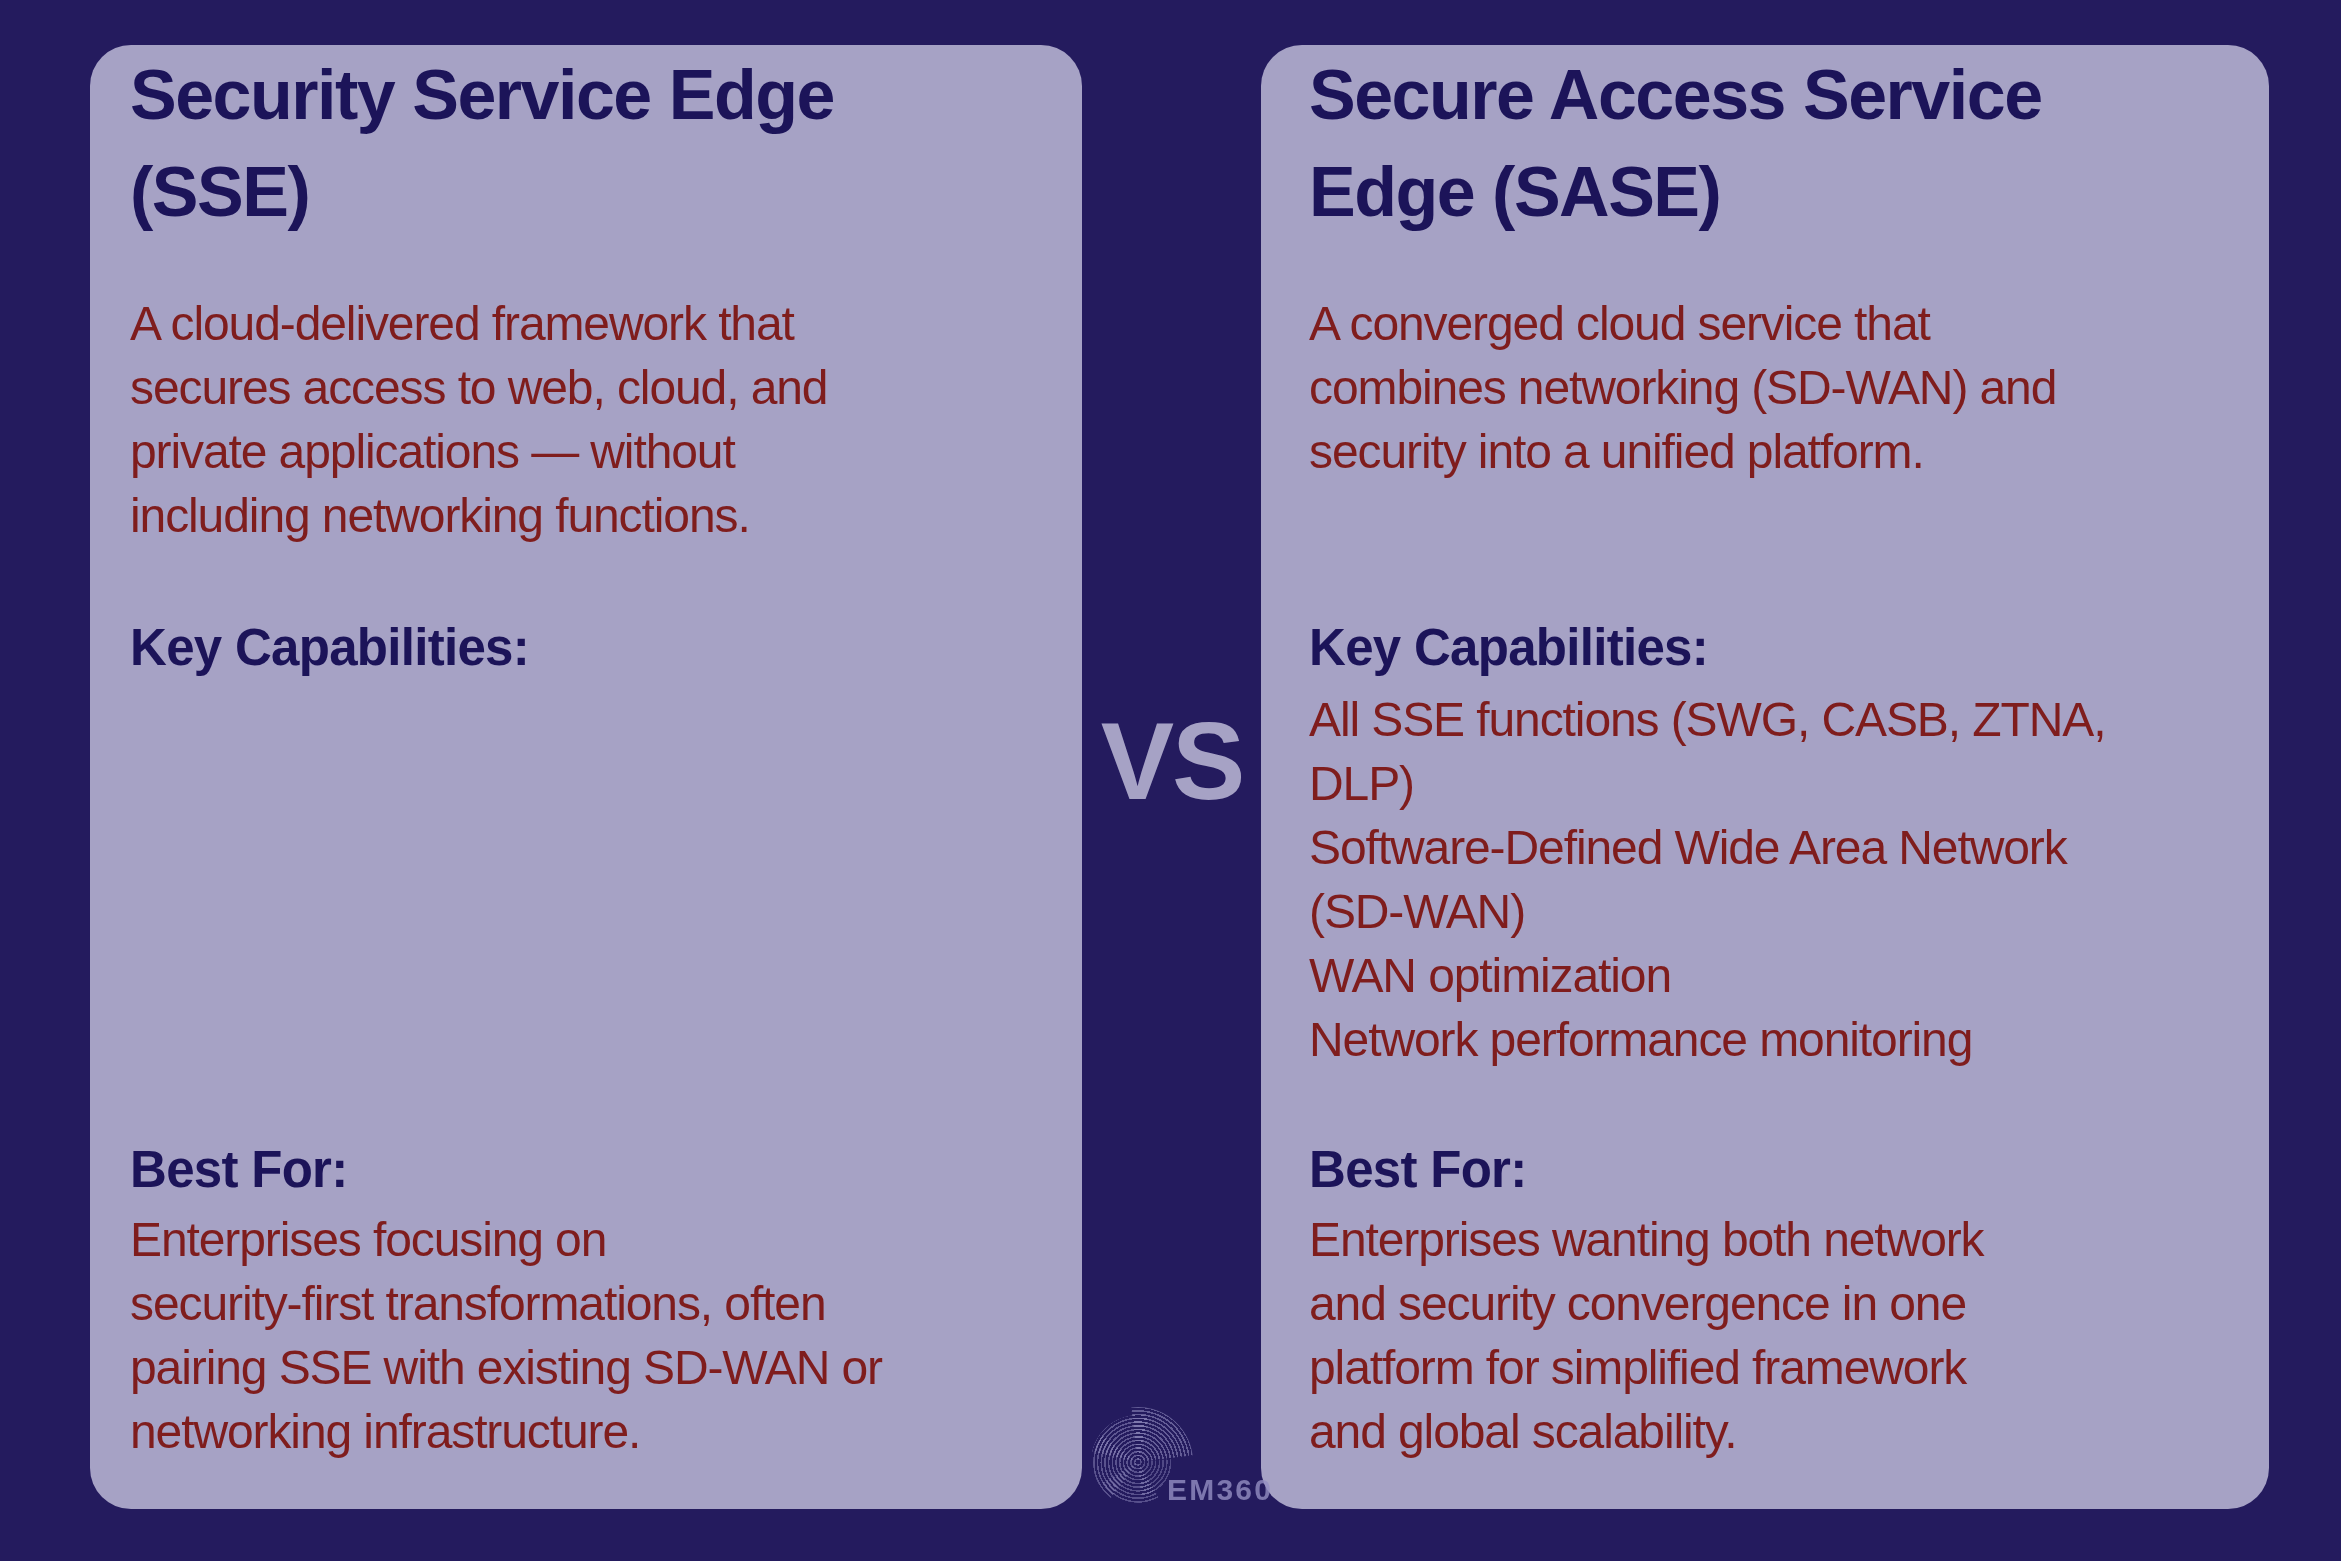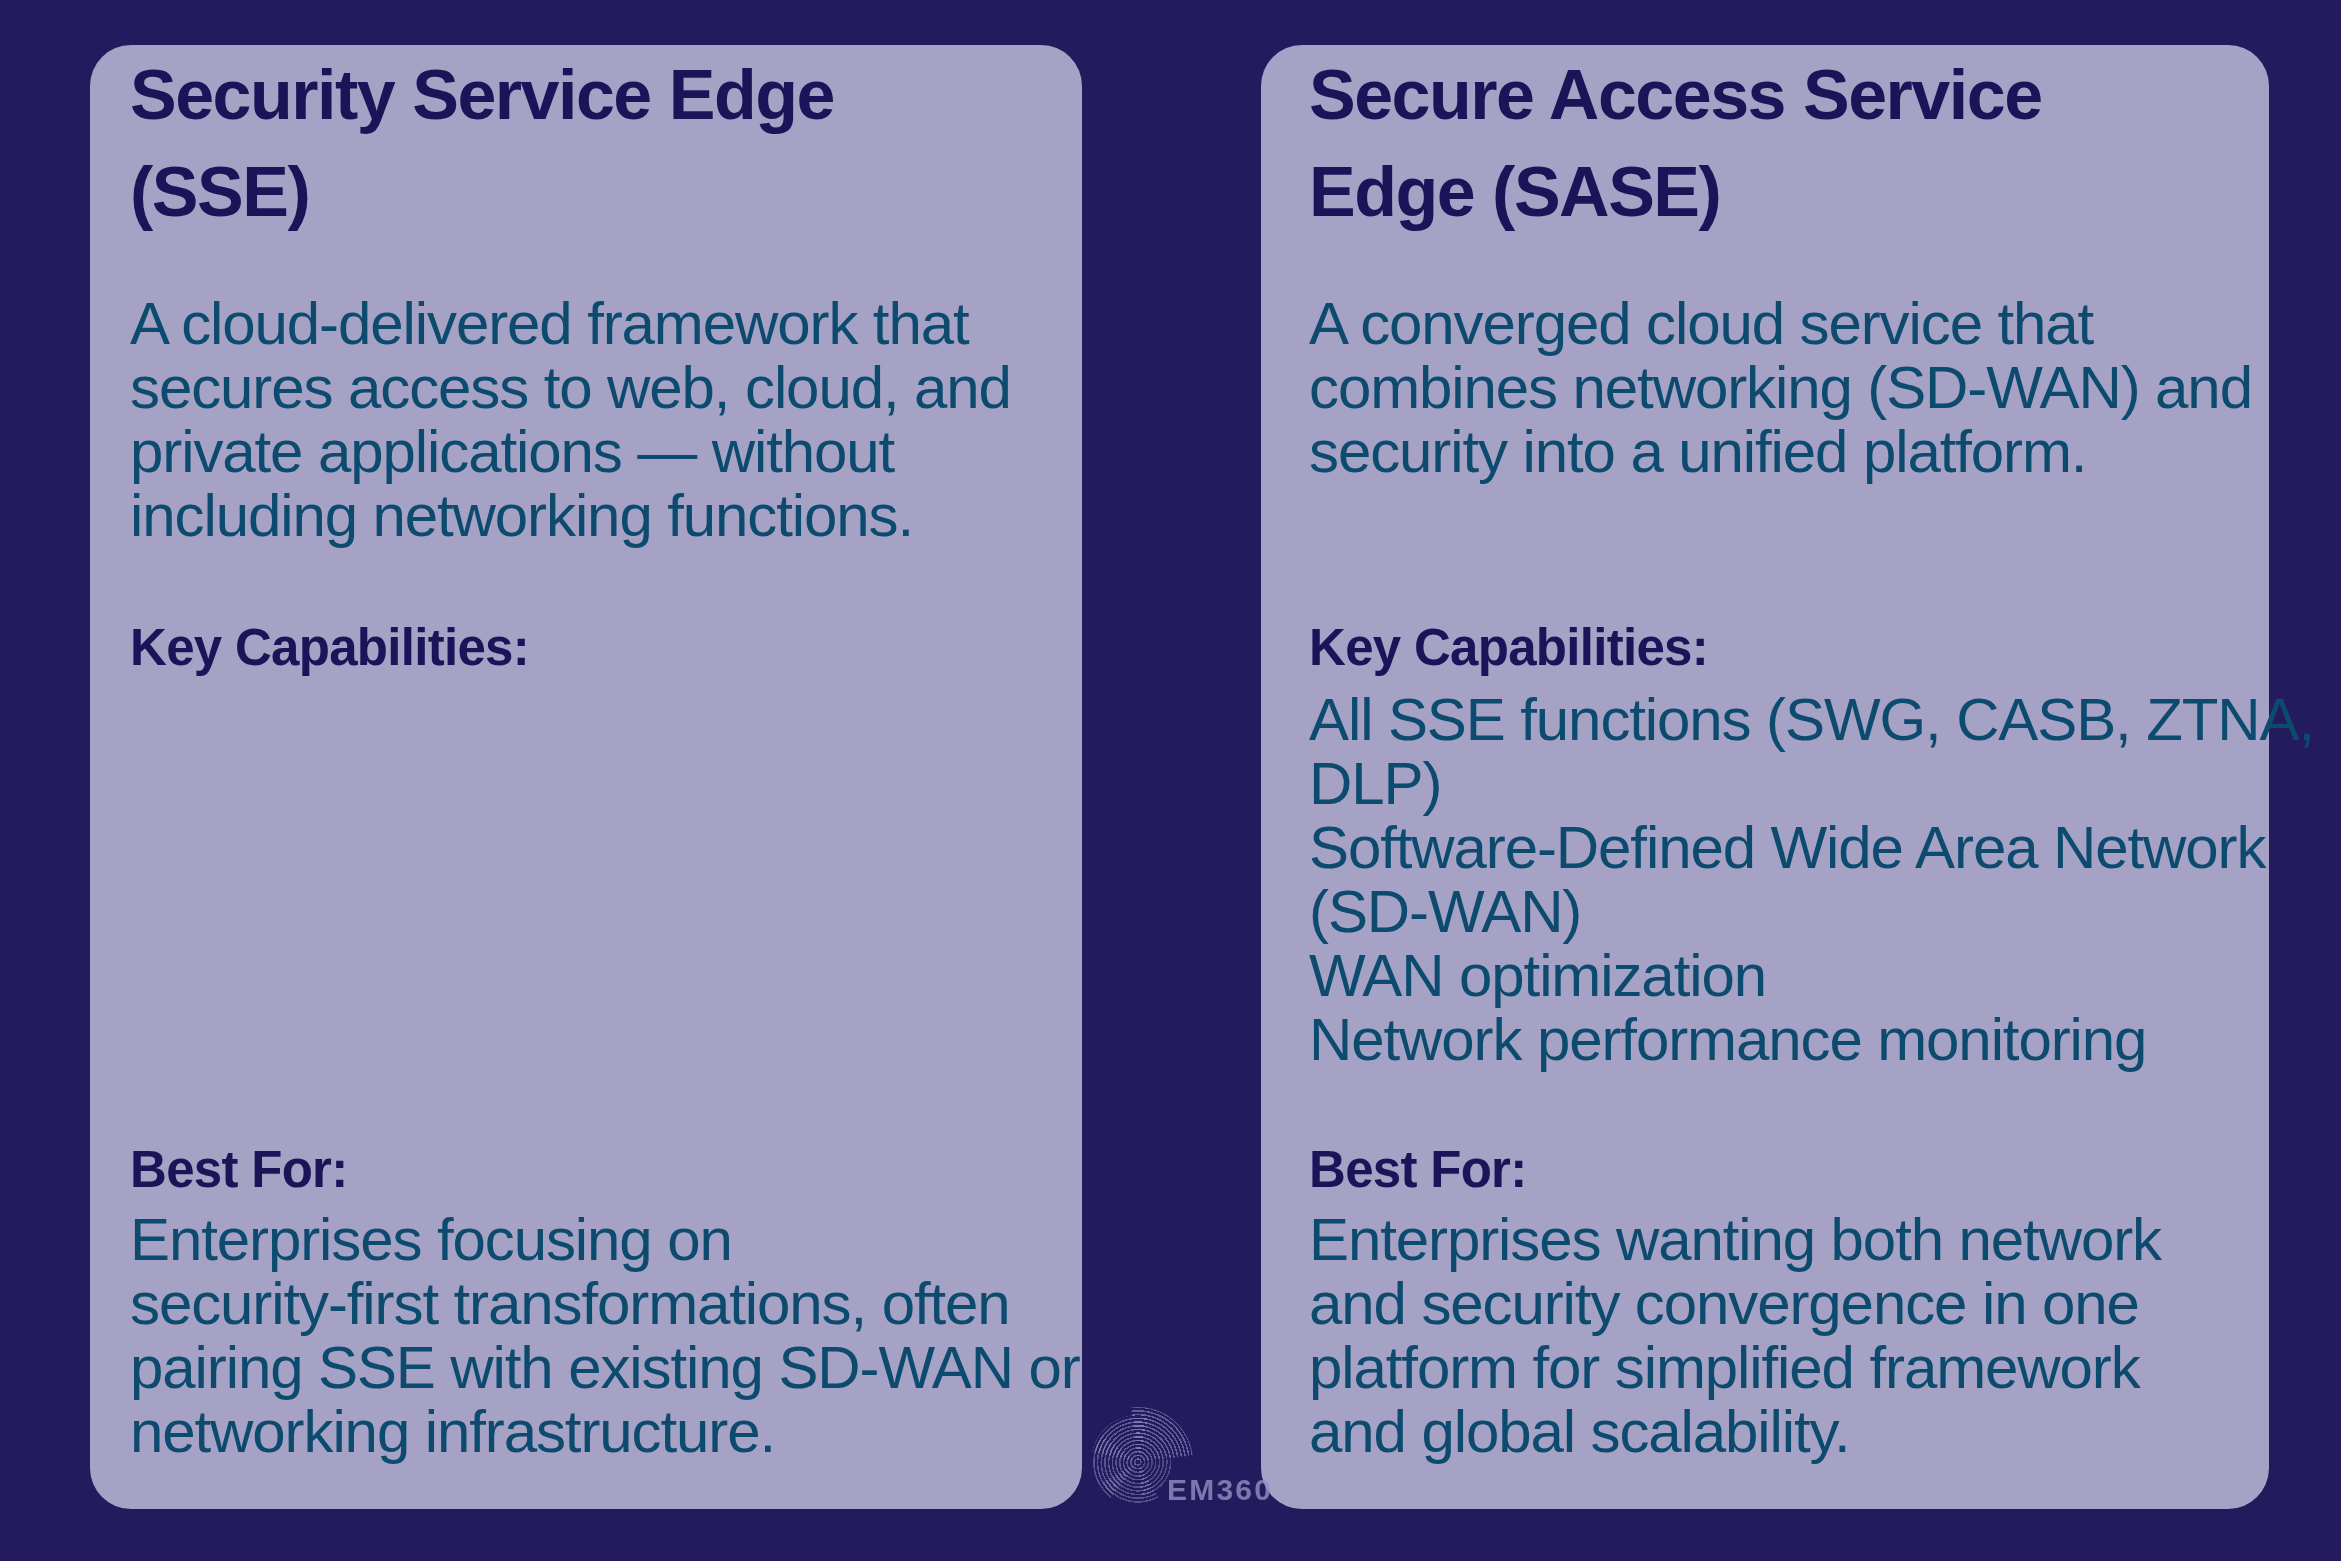--- a/index.html
+++ b/index.html
@@ -20,22 +20,22 @@
   .card > *{position:absolute;margin:0;white-space:pre;}
   .card.left  > *{left:40px;}
   .card.right > *{left:48px;}
 
   .title{
     top:1.5px;
     font-size:70px;font-weight:700;line-height:97px;
     letter-spacing:-1.5px;color:#1c1459;
   }
   .body{
-    font-size:60px;font-weight:400;line-height:64px;
-    letter-spacing:-1.1px;color:#0c4a6e;
+    font-size:48px;font-weight:400;line-height:64px;
+    letter-spacing:-1.1px;color:#7f1d1d;
   }
   .heading{
     font-size:51px;font-weight:700;line-height:64px;
     letter-spacing:-0.7px;color:#1c1459;
   }
   .desc{top:247px;}
   .caps-h{top:571px;}
   .caps{top:643px;}
   .best-h{top:1093px;}
   .best{top:1163px;}
@@ -100,20 +100,21 @@
 (SD-WAN)
 WAN optimization
 Network performance monitoring</p>
     <h2 class="heading best-h">Best For:</h2>
     <p class="body best">Enterprises wanting both network
 and security convergence in one
 platform for simplified framework
 and global scalability.</p>
   </section>
 
+  <div class="vs">VS</div>
 
   <div class="logo">
     <span class="fan f1"></span>
     <span class="fan f2"></span>
     <span class="fan f3"></span>
     <span class="fan f4"></span>
     <span class="fan f5"></span>
     <span class="logo-text">EM360</span>
   </div>
 

